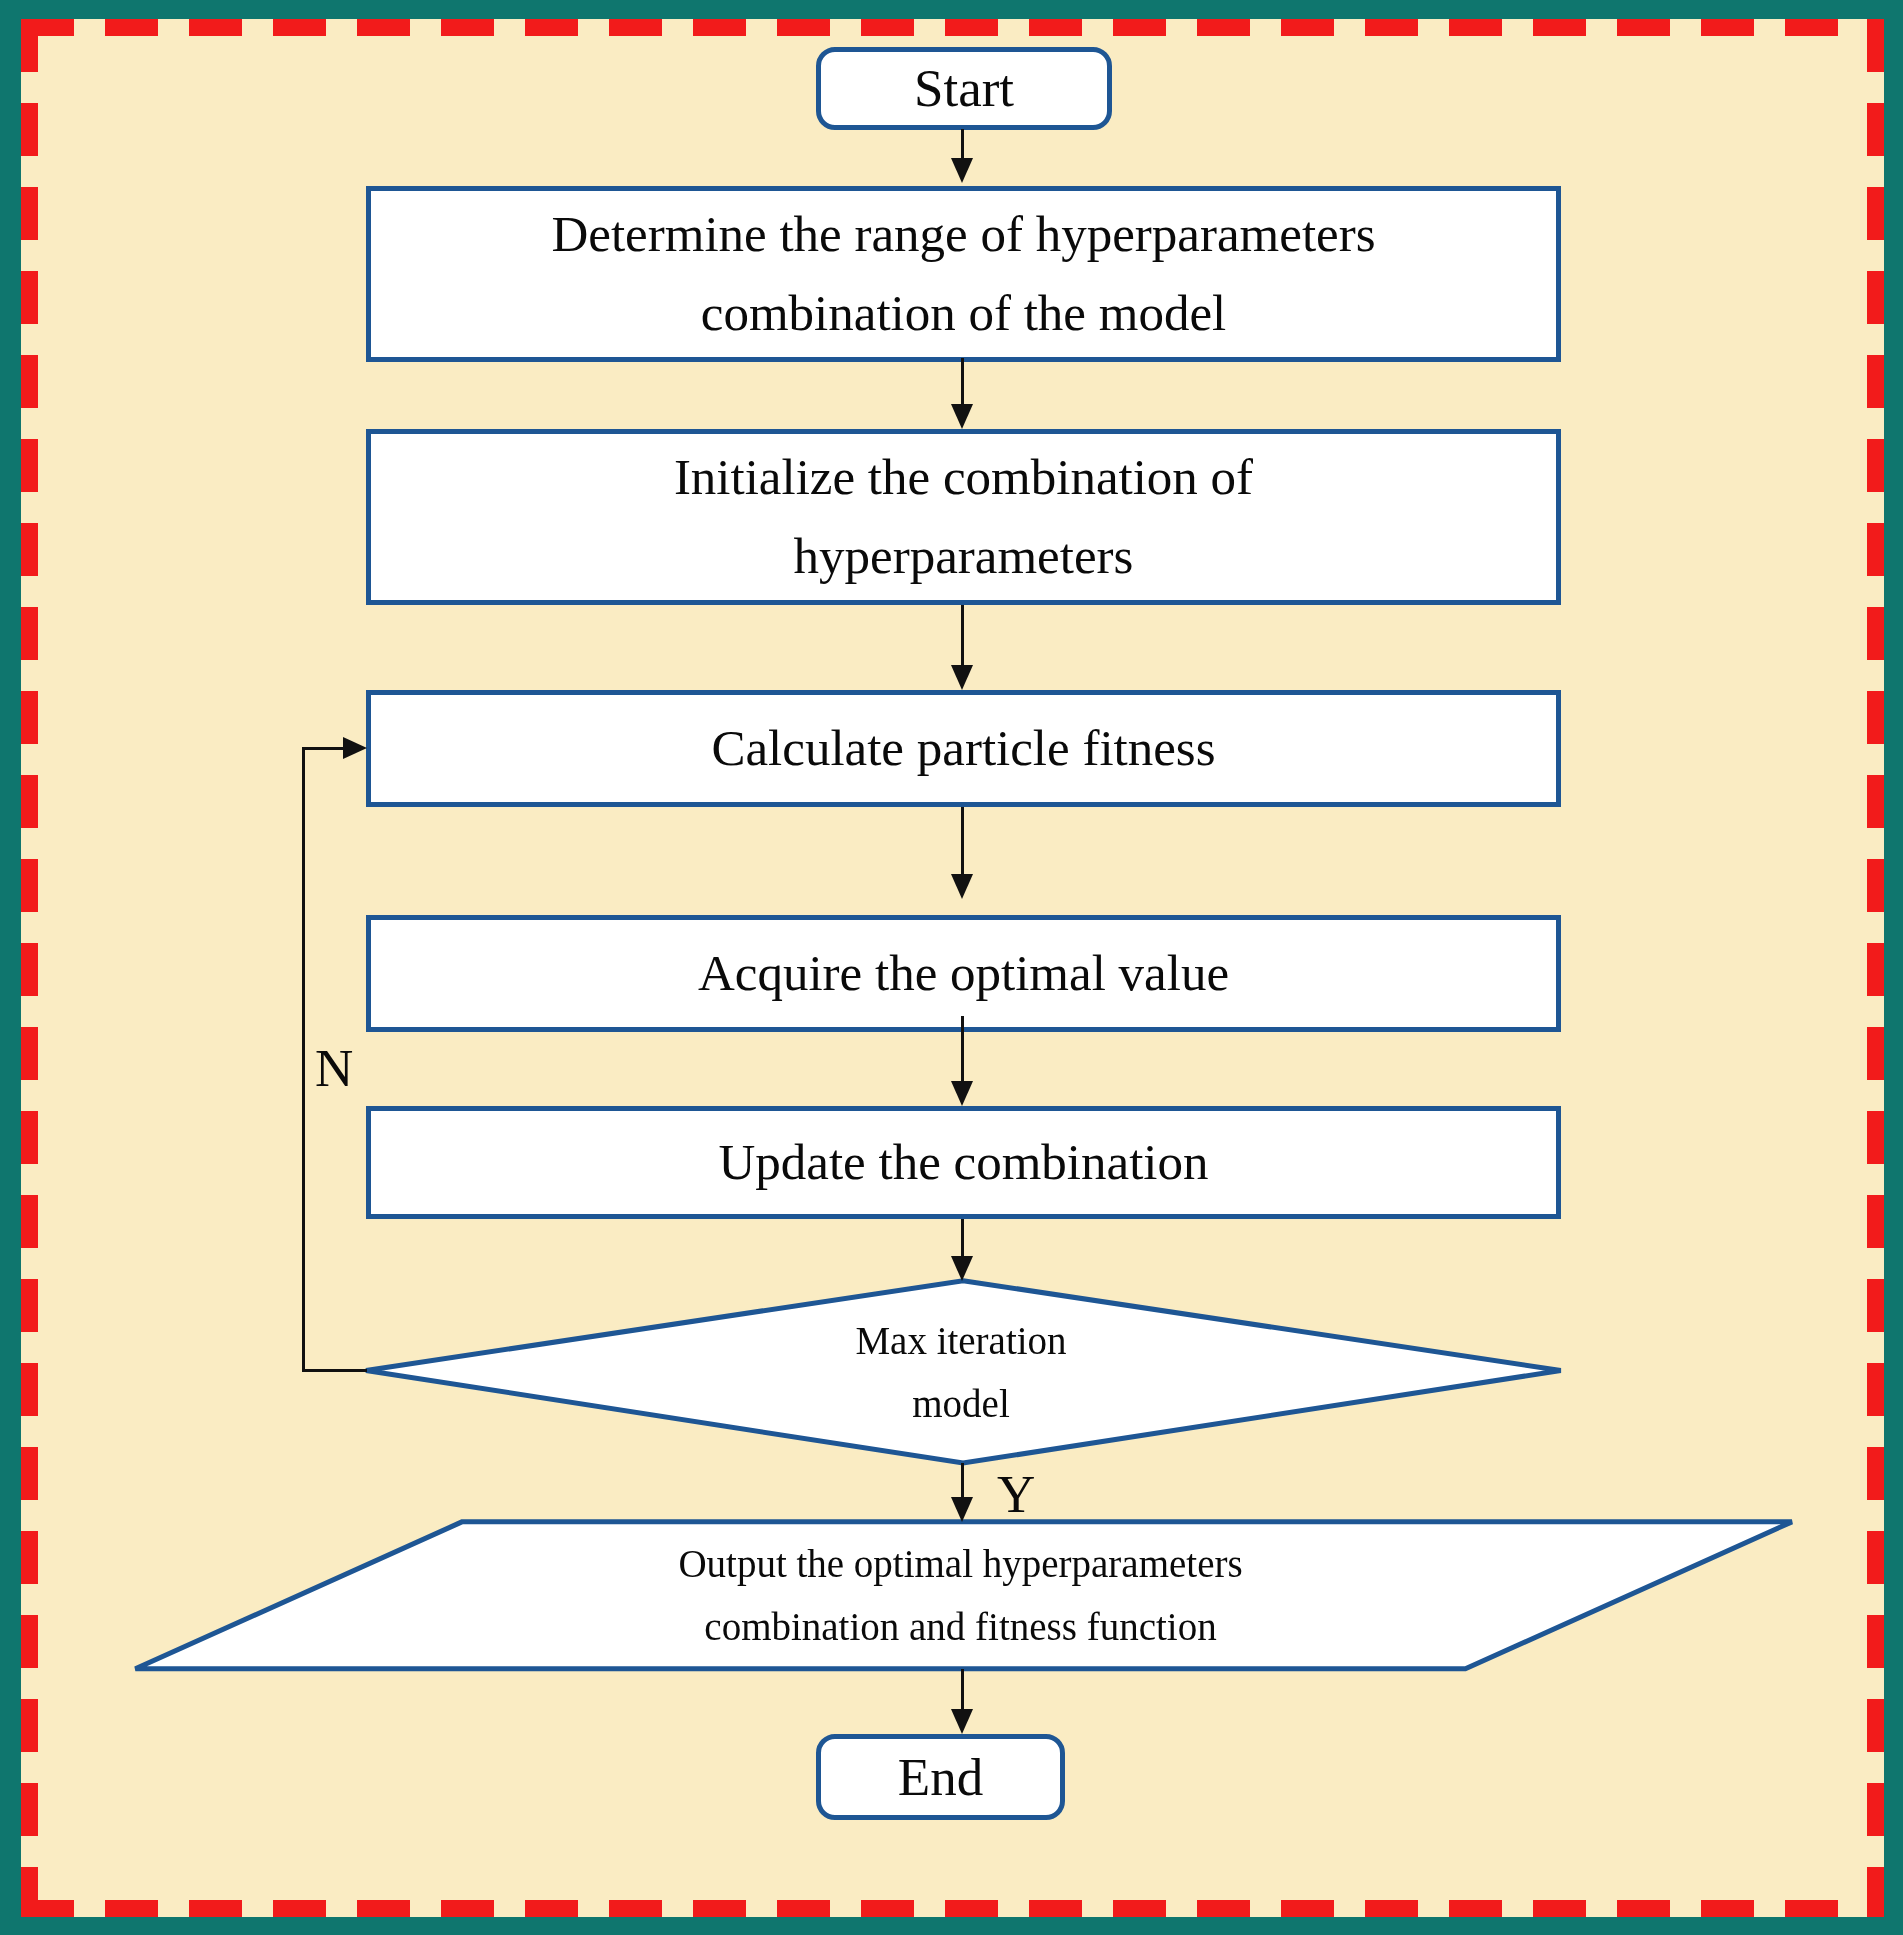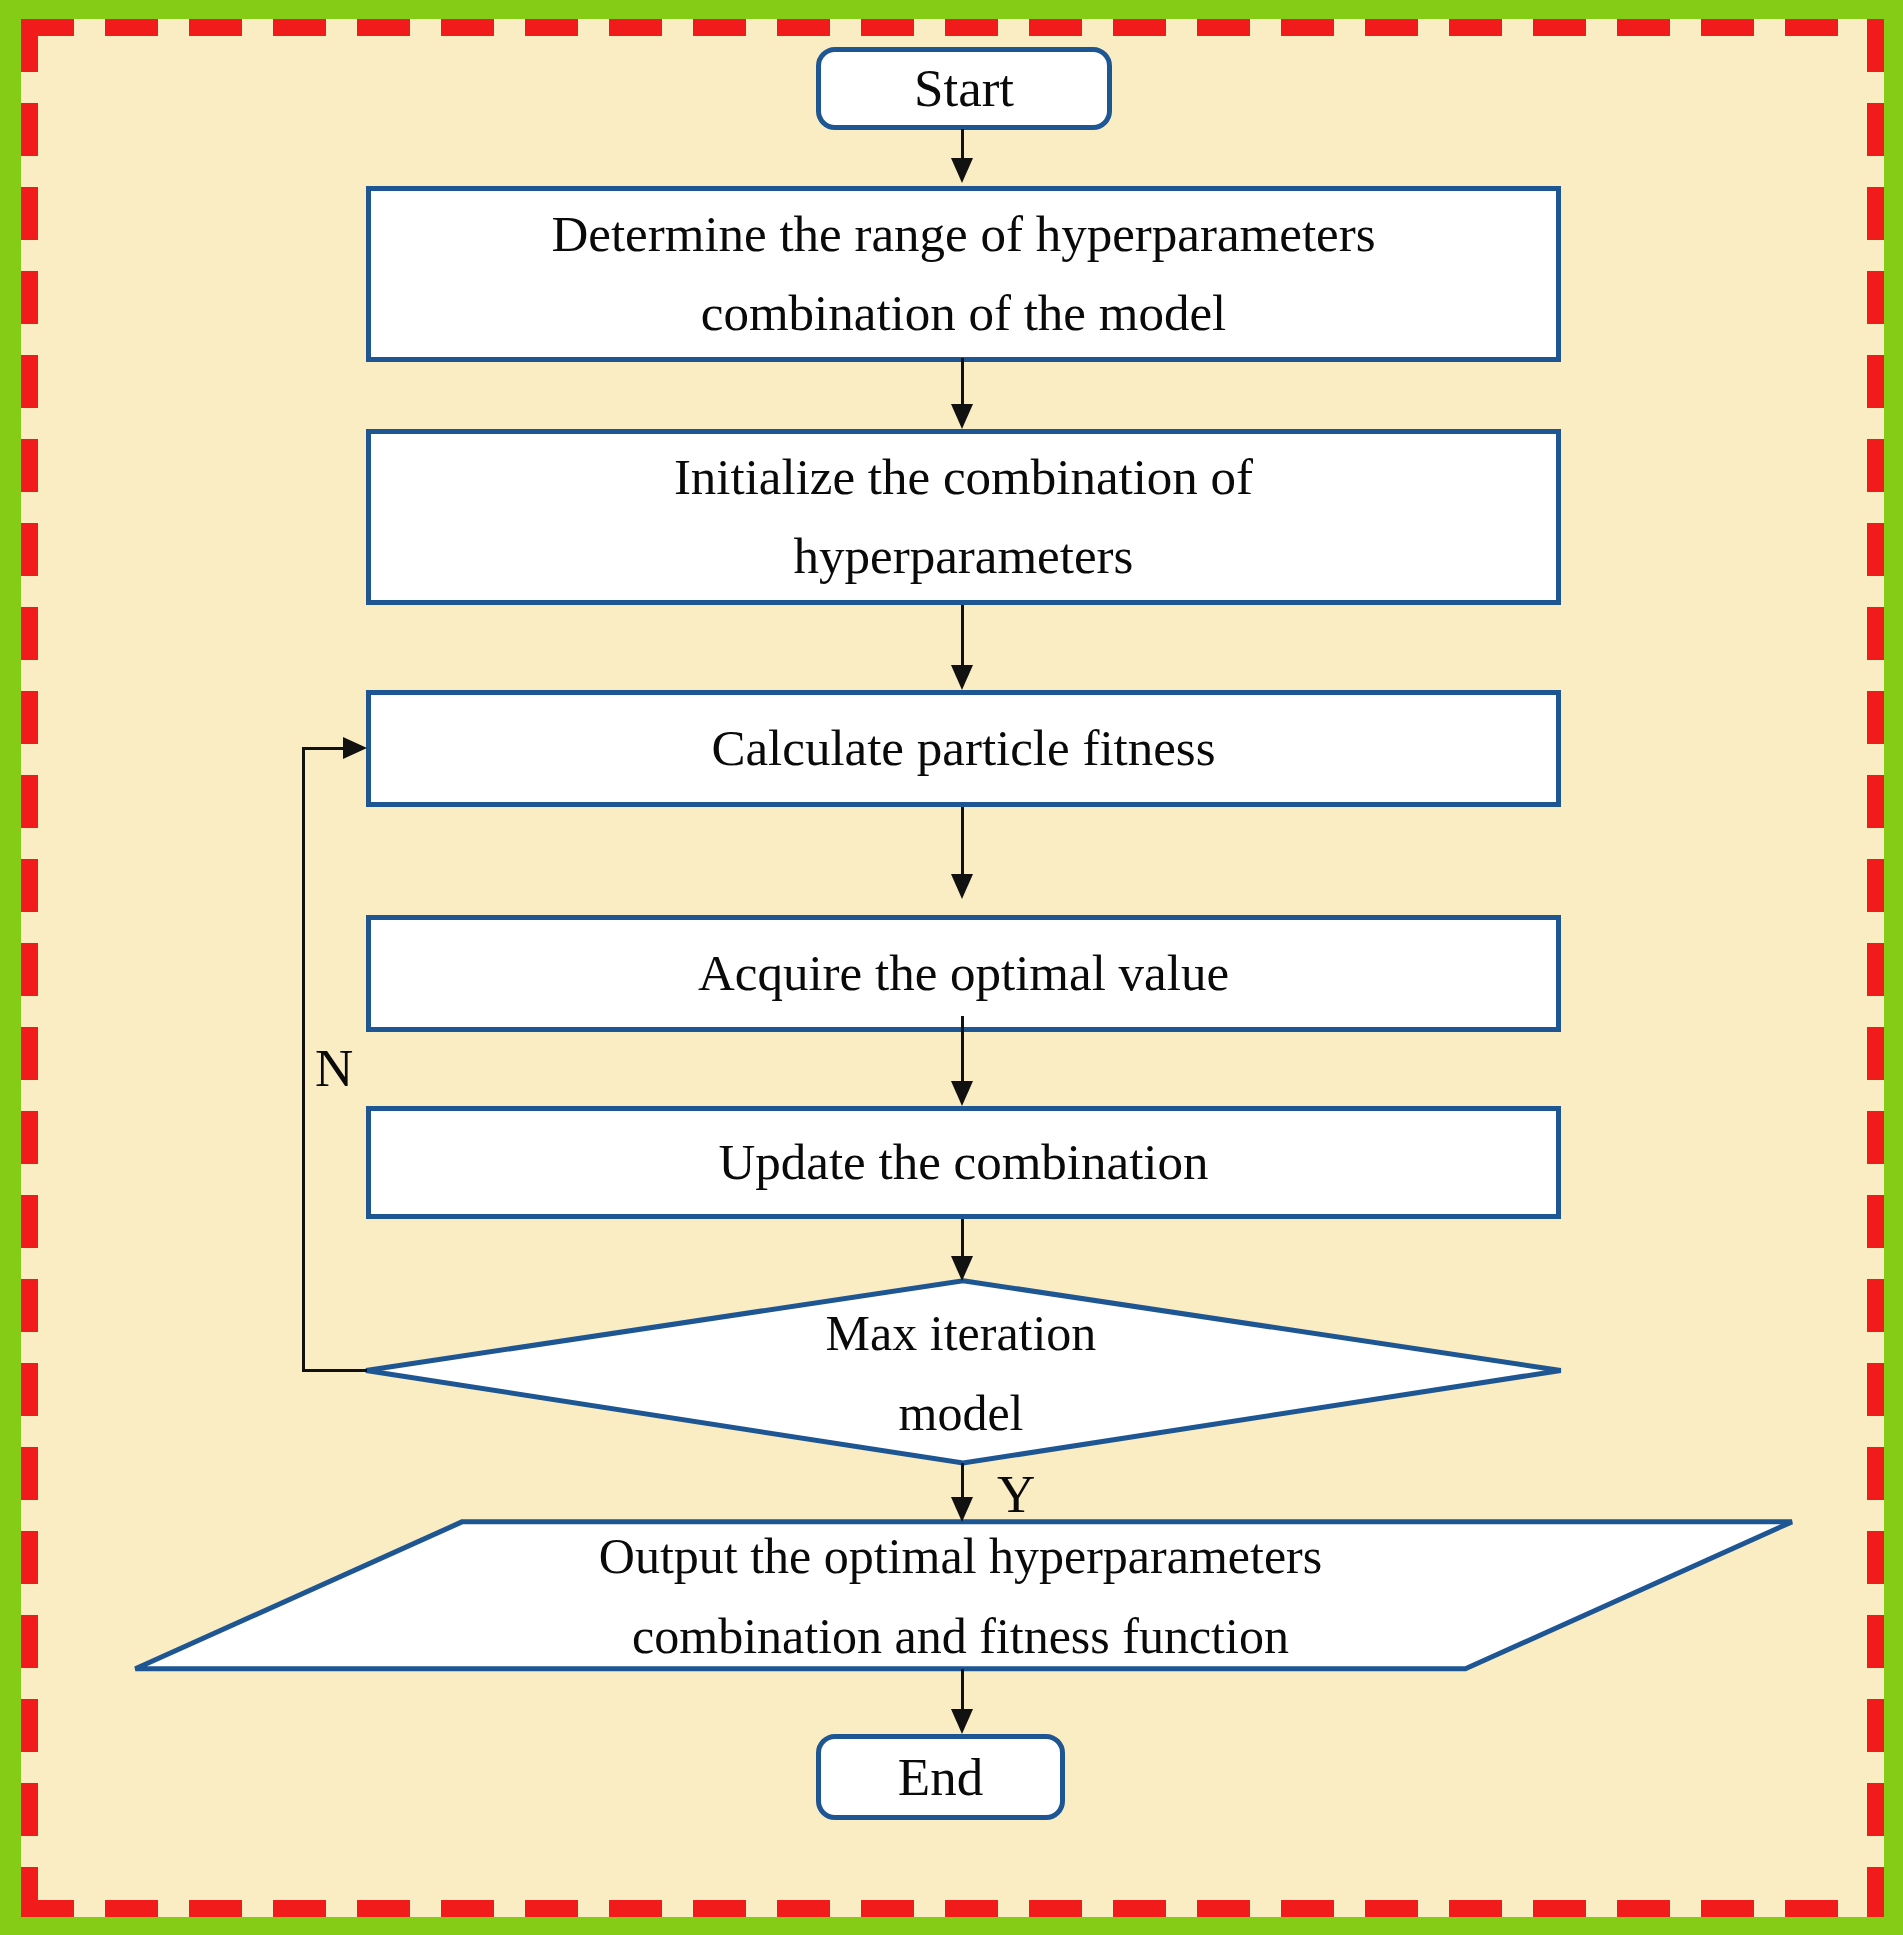--- a/index.html
+++ b/index.html
@@ -1,19 +1,19 @@
 <!DOCTYPE html>
 <html style="--bg: #FAECC3; --frame: #F21B1B; --node-border: #1E5694; --node-fill: #FFFFFF; --line: #111111; --text: #0A0A0A;font-size:9px"><head>
 <meta charset="utf-8">
 <style>
   html,body{margin:0;padding:0;background:#ffffff;}
   .canvas{
     position:relative;
     width:1904px;height:1936px;
-    background:#84cc16;
+    background:#0f766e;
     font-family:"Liberation Serif","DejaVu Serif",serif;
     color:var(--text,#0a0a0a);
     overflow:hidden;
   }
   .sheet{
     position:absolute;left:21px;top:19px;width:1863px;height:1898px;
     background:var(--bg,#FAECC3);
   }
   
   .frame{position:absolute;pointer-events:none;}
@@ -42,21 +42,21 @@
   #calculate-node{left:366px;top:690px;width:1195px;height:117px;}
   #acquire-node{left:366px;top:899px;width:1195px;height:117px;margin-top:16px;}
   #update-node{left:366px;top:1106px;width:1195px;height:113px;}
   #end-node{left:816px;top:1734px;width:249px;height:86px;}
 
   .shape-layer{position:absolute;left:0;top:0;pointer-events:none;}
   .shape-layer polygon{fill:var(--node-fill,#ffffff);stroke:var(--node-border,#1E5694);stroke-width:9;}
 
   .shape-label{
     position:absolute;display:flex;flex-direction:column;align-items:center;justify-content:center;
-    text-align:center;font-size:50px;line-height:1.6;
+    text-align:center;font-size:39px;line-height:1.6;
   }
   #decision-label{left:656px;top:1292px;width:610px;height:161px;}
   #output-label{left:406px;top:1531px;width:1109px;height:129px;}
 
   
   .vline{position:absolute;width:2.8px;background:var(--line,#111111);}
   .hline{position:absolute;height:2.8px;background:var(--line,#111111);}
   .head-down{position:absolute;width:0;height:0;
     border-left:11px solid transparent;border-right:11px solid transparent;
     border-top:25.5px solid var(--line,#111111);}

